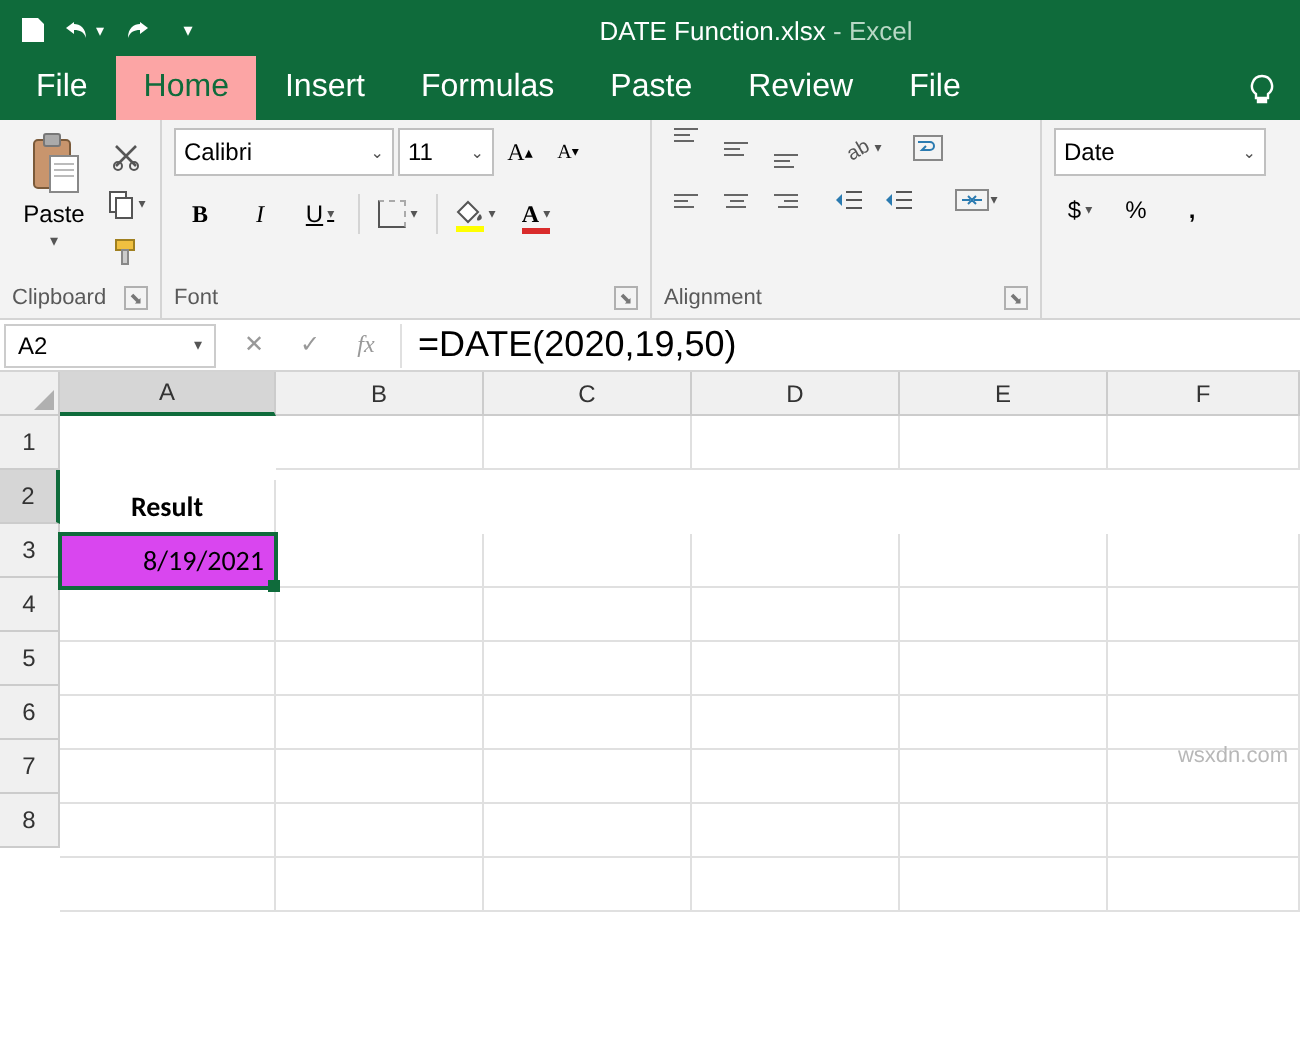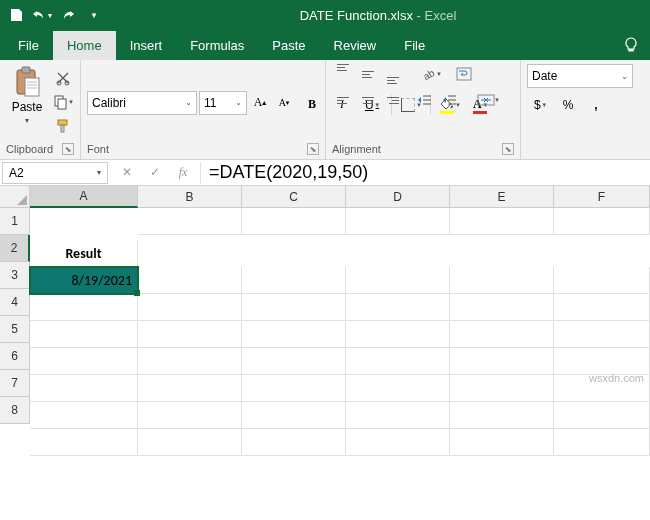--- a/index.html
+++ b/index.html
@@ -8,42 +8,42 @@
 
 .titlebar { height: 30px; background: #0f6b3b; display: flex; align-items: center; color: #fff; }
 .qa-group { display: flex; gap: 2px; padding-left: 4px; }
 .qa-btn { width: 24px; height: 24px; display: flex; align-items: center; justify-content: center; border-radius: 2px; }
 .qa-btn svg { fill: #fff; }
 .title-center { flex: 1; text-align: center; font-size: 13px; }
 .dim { color: #b8d8c5; }
 
 
 .tabs { height: 30px; background: #0f6b3b; display: flex; align-items: flex-end; color: #fff; }
-.tab { padding: 7px 14px; font-size: 13px; cursor: pointer; text-align: center; }
-.tab.active { background: #e5e5e5; color: #0f6b3b; }
+.tab { padding: 7px 14px; font-size: 16px; cursor: pointer; text-align: center; }
+.tab.active { background: #fca5a5; color: #0f6b3b; }
 .tab.file { padding-left: 18px; }
 .tabs-right { margin-left: auto; display: flex; padding-right: 4px; }
 .icon-round { width: 30px; height: 30px; display: flex; align-items: center; justify-content: center; }
 
 
 .ribbon { height: 100px; background: #f3f3f3; border-bottom: 1px solid #d4d4d4; display: flex; }
 .rgroup { border-right: 1px solid #d4d4d4; padding: 4px 6px 2px 6px; display: flex; flex-direction: column; position: relative; }
 .rgroup-body { flex: 1; display: flex; }
 .rgroup-label { text-align: left; font-size: 11px; color: #595959; padding: 2px 0; position: relative; }
 .rgroup-label .launcher { position: absolute; right: 0; bottom: 2px; width: 12px; height: 12px; border: 1px solid #b0b0b0; font-size: 8px; display: flex; align-items: center; justify-content: center; color: #777; }
 
 
 .paste-big { width: 42px; display: flex; flex-direction: column; align-items: center; gap: 2px; padding-top: 2px; }
 .paste-icon { width: 28px; height: 32px; }
 .paste-label { font-size: 12px; }
 .clip-side { display: flex; flex-direction: column; gap: 4px; padding-top: 4px; padding-left: 4px; }
 .mini-btn { width: 22px; height: 20px; display: flex; align-items: center; justify-content: center; }
 
 
-.font-cluster { display: flex; flex-direction: row; gap: 4px; width: 232px; }
+.font-cluster { display: flex; flex-direction: column; gap: 4px; width: 232px; }
 .font-row1 { display: flex; gap: 2px; align-items: center; }
 .font-select { height: 24px; border: 1px solid #c0c0c0; background: #fff; display: flex; align-items: center; justify-content: space-between; padding: 0 4px; }
 .fontname { width: 110px; }
 .fontsize { width: 48px; }
 .chev { font-size: 8px; color: #555; }
 .aa-btn { width: 22px; height: 24px; display: flex; align-items: center; justify-content: center; font-size: 12px; }
 .font-row2 { display: flex; gap: 4px; align-items: center; padding-top: 4px; }
 .fmt-btn { width: 26px; height: 22px; display: flex; align-items: center; justify-content: center; position: relative; }
 .fmt-btn .dd { font-size: 7px; color: #555; margin-left: 2px; }
 .vsep { width: 1px; height: 20px; background: #d4d4d4; margin: 0 2px; }
@@ -83,21 +83,21 @@
 .rh.sel { background: #d6d6d6; border-right: 2px solid #0f6b3b; }
 .cols { flex: 1; }
 .col-hdrs { display: flex; }
 .ch { height: 22px; background: #f0f0f0; border-right: 1px solid #ccc; border-bottom: 1px solid #ccc; display: flex; align-items: center; justify-content: center; font-size: 12px; color: #333; }
 .ch.sel { background: #d6d6d6; border-bottom: 2px solid #0f6b3b; }
 .cA { width: 108px; } .cB { width: 104px; } .cC { width: 104px; } .cD { width: 104px; } .cE { width: 104px; } .cF { width: 96px; }
 .data-row { display: flex; }
 .cell { height: 27px; border-right: 1px solid #e0e0e0; border-bottom: 1px solid #e0e0e0; display: flex; align-items: center; padding: 0 5px; font-size: 14px; font-family: Calibri, sans-serif; }
 .cell.hdr { font-weight: bold; justify-content: center; margin-top: 32px; }
 .cell.val { justify-content: flex-end; }
-.cell.selected { outline: 2px solid #0f6b3b; outline-offset: -1px; background: #0f766e; position: relative; }
+.cell.selected { outline: 2px solid #0f6b3b; outline-offset: -1px; background: #d946ef; position: relative; }
 .cell.selected::after { content: ''; position: absolute; right: -3px; bottom: -3px; width: 6px; height: 6px; background: #0f6b3b; }
 
 .watermark { position: absolute; right: 6px; top: 372px; font-size: 11px; color: #b8b8b8; font-family: Arial; }
 </style>
 </head>
 <body>
 
 <div class="titlebar">
   <div class="qa-group">
     <div class="qa-btn">

